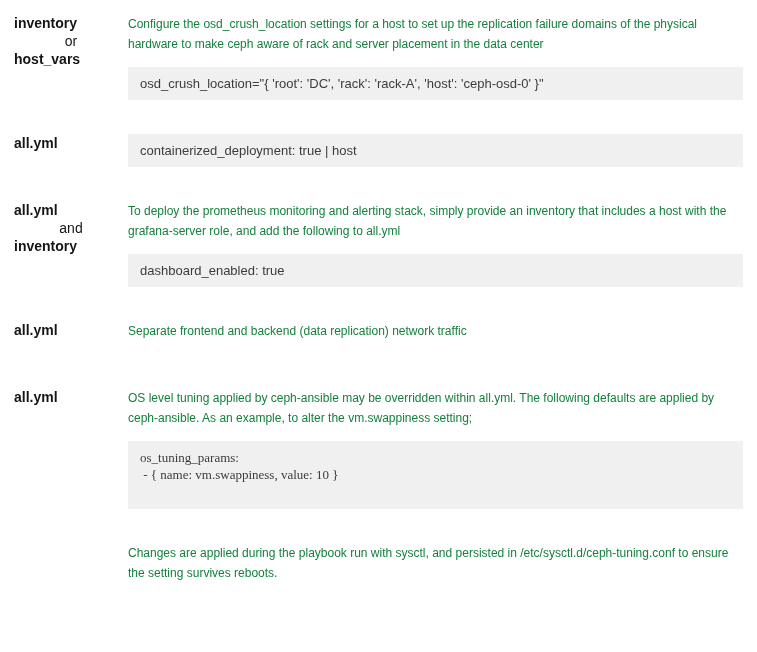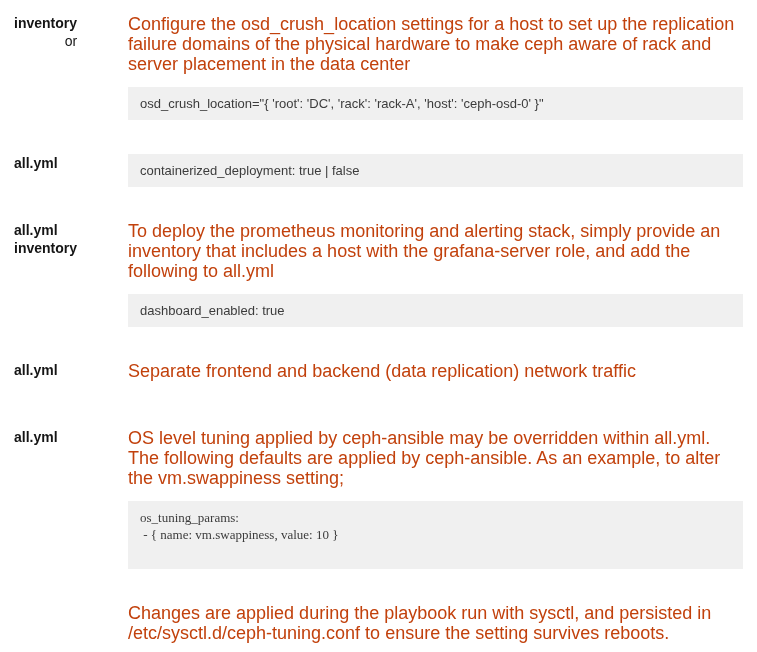--- a/index.html
+++ b/index.html
@@ -33,23 +33,23 @@
 
   .label-line { font-weight: bold; }
   .label-line.regular { font-weight: normal; text-align: center; }
 
   .content-col {
     flex: 1 1 auto;
     max-width: 615px;
   }
 
   .desc {
-    font-size: 18px;
+    font-size: 12px;
     line-height: 20px;
-    color: #c2410c;
+    color: #15803d;
     margin-bottom: 13px;
   }
 
   .code-block {
     background: var(--code-bg, #f0f0f0);
     color: var(--code-text, #3c3c3c);
     font-family: "Liberation Sans", sans-serif;
     font-size: 13px;
     line-height: 17px;
     padding: 8px 12px;
@@ -64,39 +64,41 @@
 </head>
 <body>
 
 <div class="page">
 
   <div id="sections">
   <div class="row">
     <div class="label-col">
           <div class="label-line">inventory</div>
           <div class="label-line regular">or</div>
+          <div class="label-line">host_vars</div>
         </div>
     <div class="content-col">
       <p class="desc">Configure the osd_crush_location settings for a host to set up the replication failure domains of the physical hardware to make ceph aware of rack and server placement in the data center</p>
       <pre class="code-block">osd_crush_location="{ 'root': 'DC', 'rack': 'rack-A', 'host': 'ceph-osd-0' }"</pre>
     </div>
   </div>
 
   <div class="row">
     <div class="label-col">
           <div class="label-line">all.yml</div>
         </div>
     <div class="content-col">
-      <pre class="code-block">containerized_deployment: true | false</pre>
+      <pre class="code-block">containerized_deployment: true | host</pre>
     </div>
   </div>
 
   <div class="row">
     <div class="label-col">
           <div class="label-line">all.yml</div>
+          <div class="label-line regular">and</div>
           <div class="label-line">inventory</div>
         </div>
     <div class="content-col">
       <p class="desc">To deploy the prometheus monitoring and alerting stack, simply provide an inventory that includes a host with the grafana-server role, and add the following to all.yml</p>
       <pre class="code-block">dashboard_enabled: true</pre>
     </div>
   </div>
 
   <div class="row">
     <div class="label-col">

